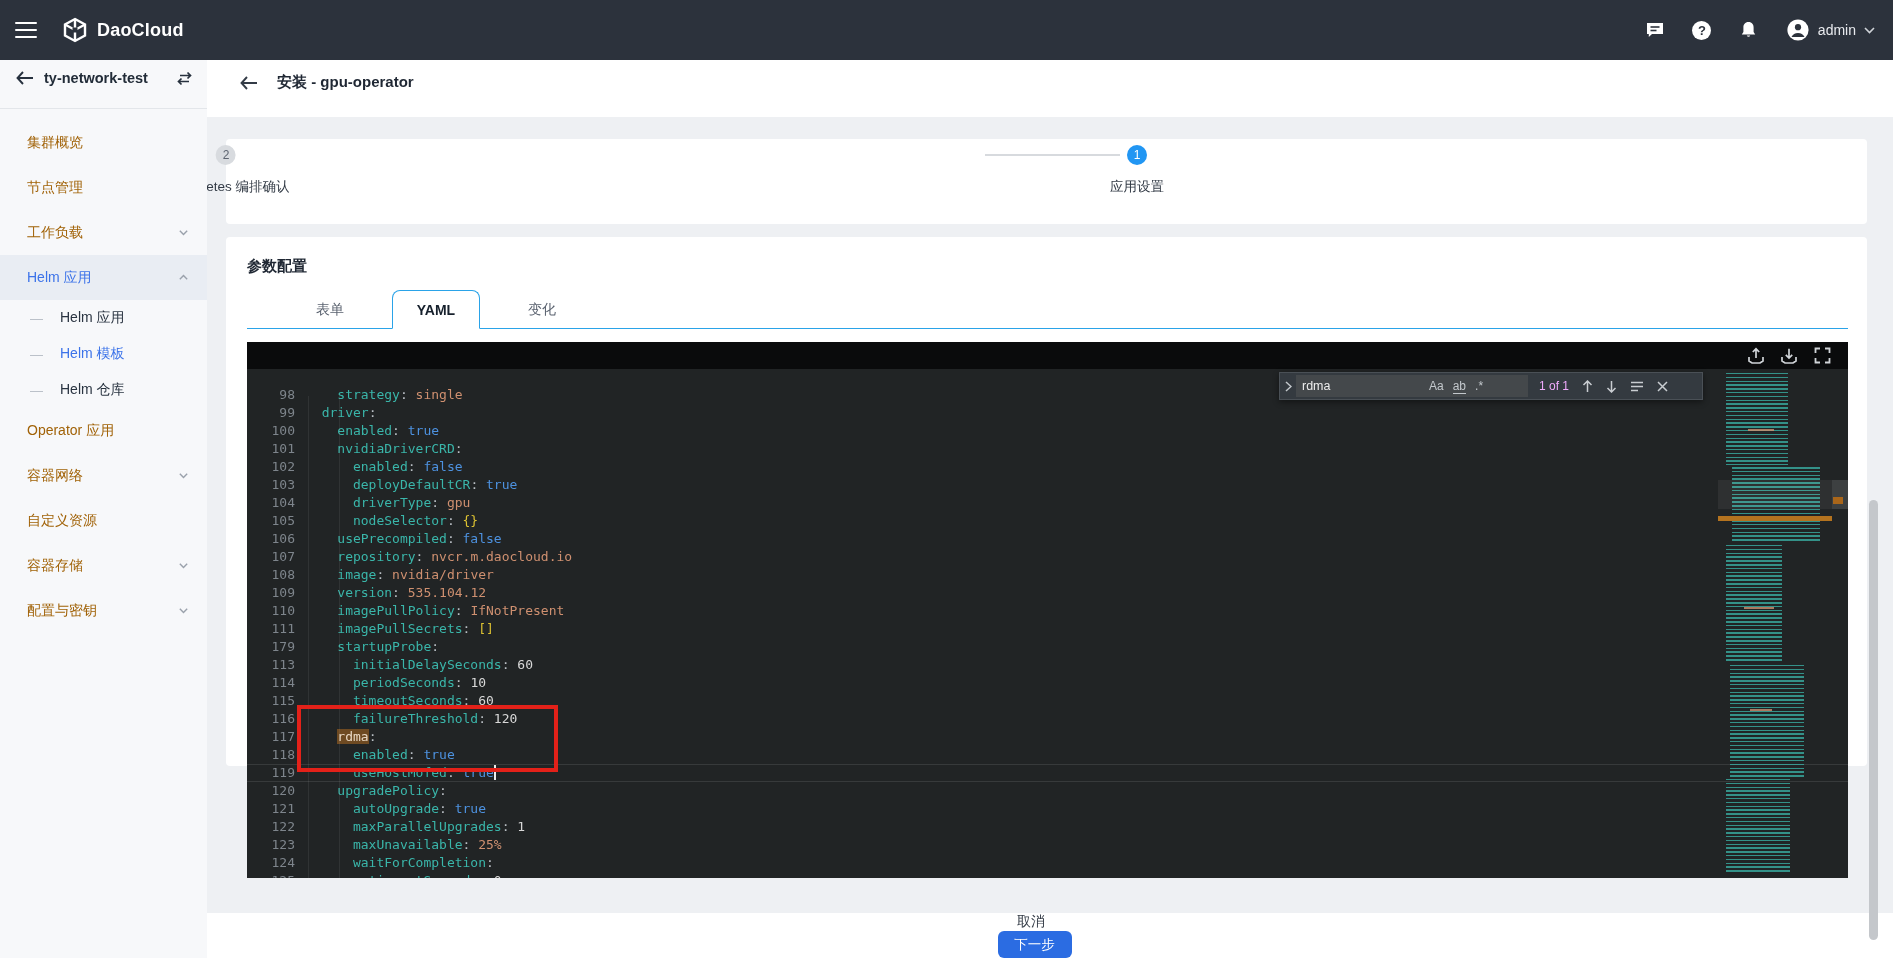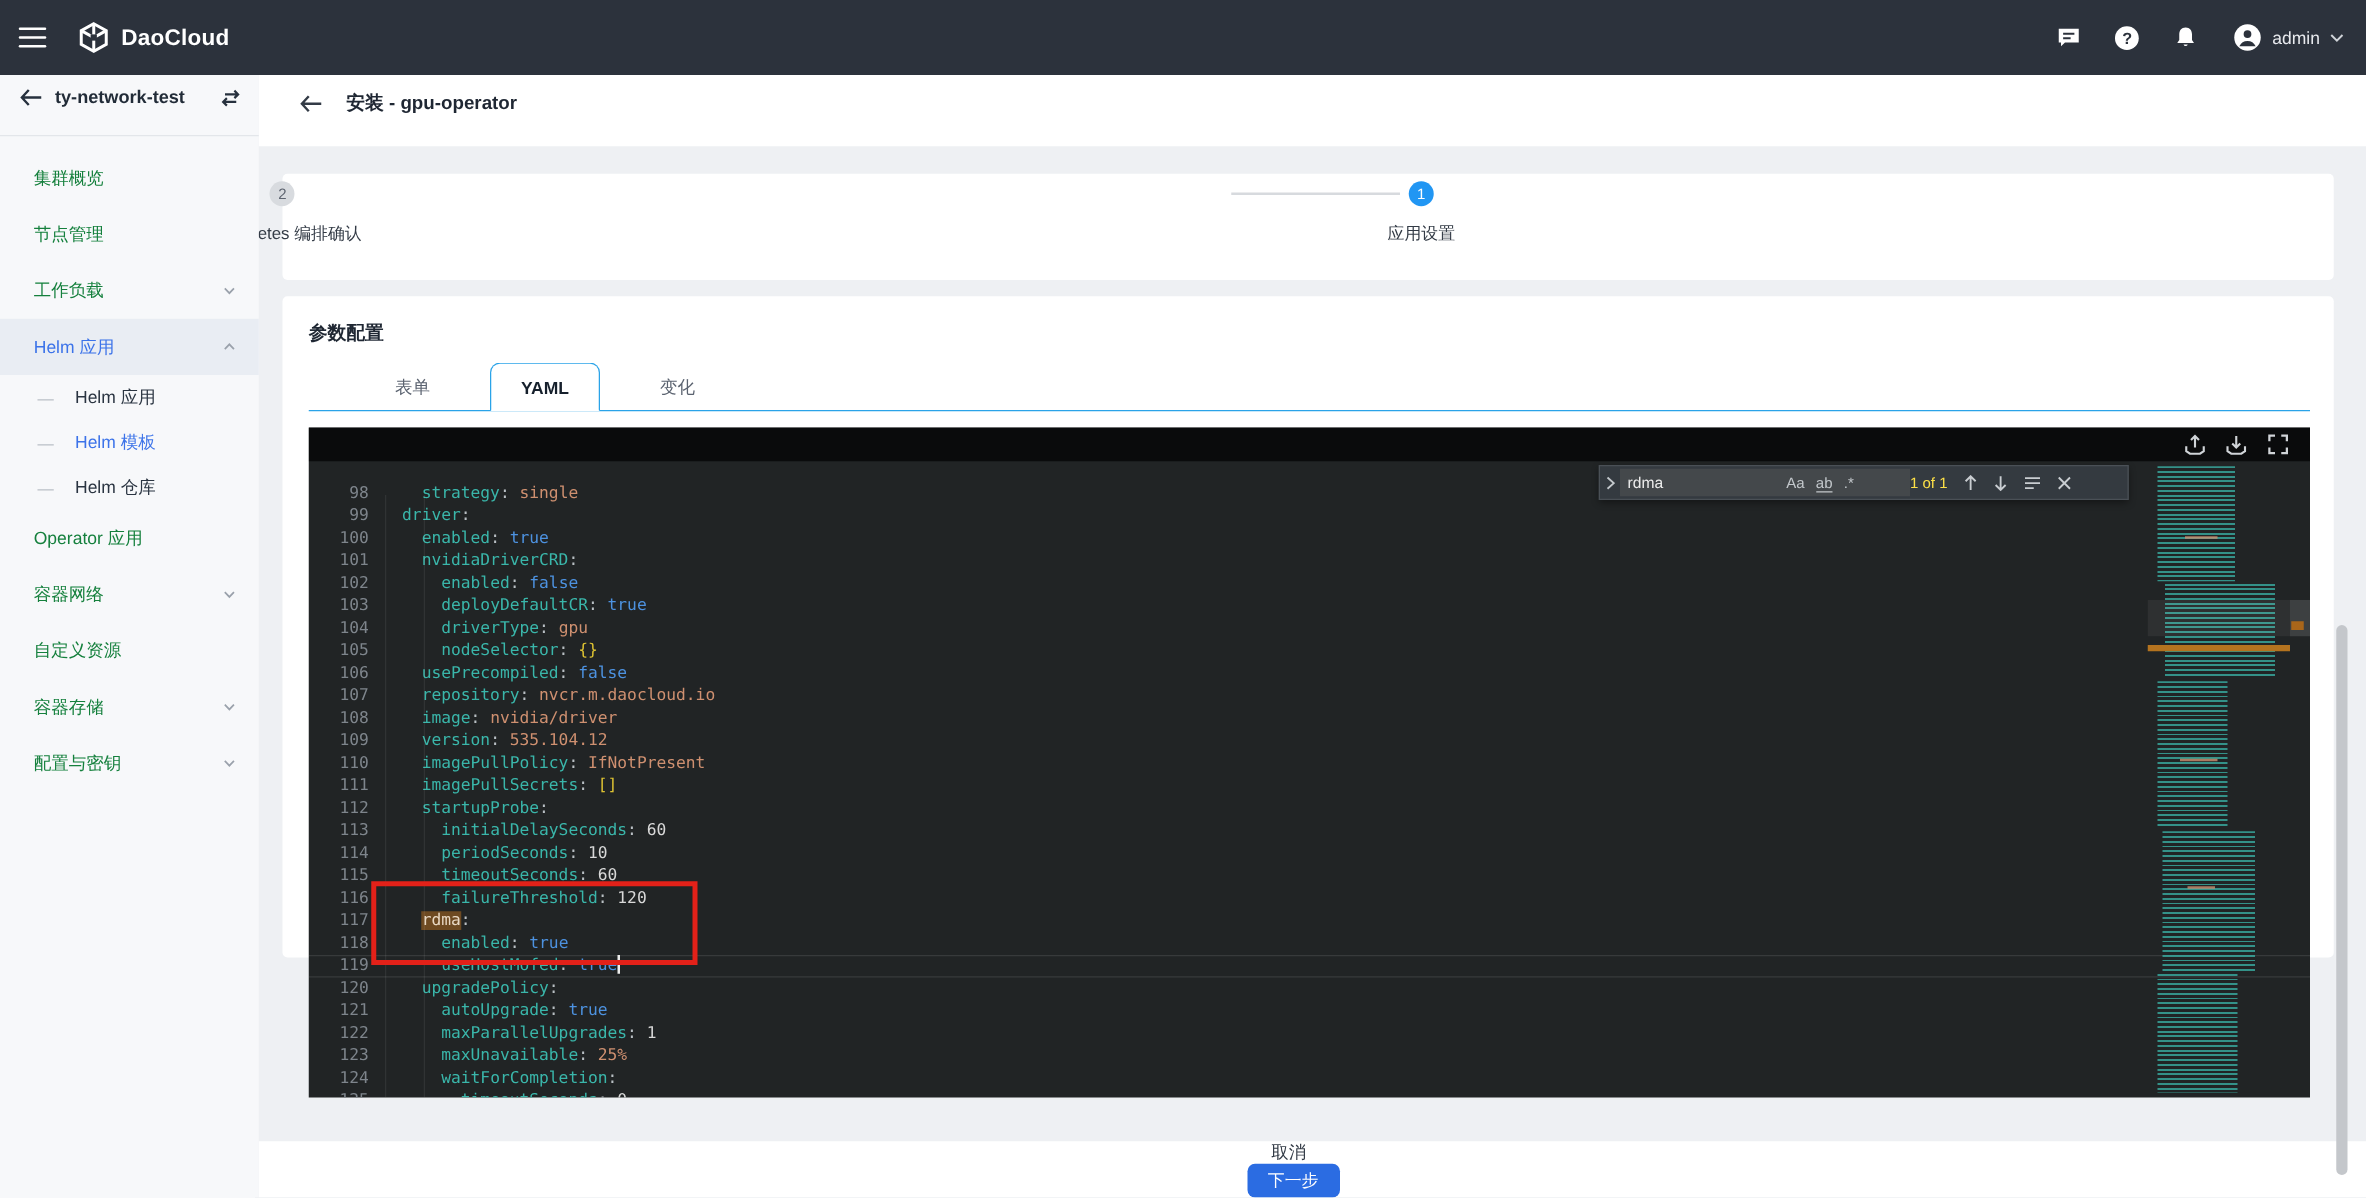--- a/index.html
+++ b/index.html
@@ -17,21 +17,21 @@
   .help-circle { width:19px; height:19px; border-radius:50%; background:#fff; color:#2c323c; font-weight:bold; font-size:13px; display:flex; align-items:center; justify-content:center; }
   .user-box { display:flex; align-items:center; gap:8px; cursor:pointer; }
   .user-name { color:#e8eaee; font-size:14px; }
 
   
   .sidebar { position:absolute; top:48px; left:0; width:207px; bottom:0; background:#f7f8fa; z-index:20; }
   .side-head { height:60px; display:flex; align-items:center; padding:0 14px 0 16px; }
   .side-cluster { font-size:14.5px; font-weight:bold; color:#222c38; margin-left:10px; flex:1; white-space:nowrap; }
   .side-divider { height:1px; background:#e3e6ea; margin:0; }
   .side-list { padding-top:11px; }
-  .side-item { height:45px; display:flex; align-items:center; padding:0 18px 0 27px; font-size:14px; color:#15803d; cursor:pointer; position:relative; }
+  .side-item { height:45px; display:flex; align-items:center; padding:0 18px 0 27px; font-size:14px; color:#a16207; cursor:pointer; position:relative; }
   .side-item .lbl { flex:1; }
   .side-item.active { background:#e9edf3; color:#3c73e9; }
   .side-sub { height:36px; display:flex; align-items:center; padding-left:30px; font-size:14px; color:#2a3441; cursor:pointer; }
   .side-sub .dash { color:#b4bac2; margin-right:17px; font-size:13px; }
   .side-sub.active { color:#3c73e9; }
   .chev { width:11px; height:11px; }
 
   
   .main { position:absolute; top:48px; left:207px; right:0; bottom:0; }
   .main-header { height:69px; background:#fff; display:flex; align-items:center; padding-left:33px; }
@@ -77,21 +77,21 @@
   .tk-mat { color:#e8d8c4; background:#6e4a22; }
   .cursor { display:inline-block; width:2px; height:15px; background:#ececec; vertical-align:-3px; }
 
   
   .find { position:absolute; top:30px; right:145px; width:424px; height:28px; background:#343a40; border:1px solid #4a5056; box-shadow:0 2px 6px rgba(0,0,0,.45); display:flex; align-items:center; z-index:8; color:#cfd3d7; font-size:12px; }
   .find-toggle { width:16px; height:100%; display:flex; align-items:center; justify-content:center; cursor:pointer; }
   .find-input-wrap { background:#44484b; height:22px; flex:0 0 232px; display:flex; align-items:center; padding:0 6px; }
   .find-input { background:transparent; border:none; outline:none; color:#ececec; font-size:12.5px; width:118px; font-family:"Liberation Sans",sans-serif; }
   .find-opt { margin-left:9px; cursor:pointer; color:#c3c8cc; font-size:12px; }
   .find-opt.underl { border-bottom:1px solid #c3c8cc; }
-  .find-count { margin-left:0; white-space:nowrap; color:#fde047; }
+  .find-count { margin-left:11px; white-space:nowrap; color:#f0abfc; }
   .find-btn { margin-left:13px; cursor:pointer; display:flex; align-items:center; }
   .find-btn:first-of-type { margin-left:auto; }
 
   
   .minimap { position:absolute; top:27px; bottom:0; right:16px; width:114px; overflow:hidden; z-index:2; }
   .mm-block { position:absolute; background-image:repeating-linear-gradient(180deg, rgba(58,182,170,.75) 0 1.5px, transparent 1.5px 3.8px); }
   .mm-orange { position:absolute; background:rgba(207,144,112,.8); height:2px; }
   .mm-matchbar { position:absolute; left:0; right:0; top:147px; height:5px; background:#b4731f; }
   .mm-viewport { position:absolute; left:0; right:0; top:111px; height:29px; background:rgba(255,255,255,.06); }
   .ruler { position:absolute; top:27px; bottom:0; right:0; width:16px; z-index:3; }
@@ -314,21 +314,21 @@
               <div class="code-row"><span class="gut">102</span><span class="ln-text"><span>      </span><span class="tk-key">enabled</span><span class="tk-pun">: </span><span class="tk-boo">false</span></span></div>
               <div class="code-row"><span class="gut">103</span><span class="ln-text"><span>      </span><span class="tk-key">deployDefaultCR</span><span class="tk-pun">: </span><span class="tk-boo">true</span></span></div>
               <div class="code-row"><span class="gut">104</span><span class="ln-text"><span>      </span><span class="tk-key">driverType</span><span class="tk-pun">: </span><span class="tk-str">gpu</span></span></div>
               <div class="code-row"><span class="gut">105</span><span class="ln-text"><span>      </span><span class="tk-key">nodeSelector</span><span class="tk-pun">: </span><span class="tk-brc">{}</span></span></div>
               <div class="code-row"><span class="gut">106</span><span class="ln-text"><span>    </span><span class="tk-key">usePrecompiled</span><span class="tk-pun">: </span><span class="tk-boo">false</span></span></div>
               <div class="code-row"><span class="gut">107</span><span class="ln-text"><span>    </span><span class="tk-key">repository</span><span class="tk-pun">: </span><span class="tk-str">nvcr.m.daocloud.io</span></span></div>
               <div class="code-row"><span class="gut">108</span><span class="ln-text"><span>    </span><span class="tk-key">image</span><span class="tk-pun">: </span><span class="tk-str">nvidia/driver</span></span></div>
               <div class="code-row"><span class="gut">109</span><span class="ln-text"><span>    </span><span class="tk-key">version</span><span class="tk-pun">: </span><span class="tk-str">535.104.12</span></span></div>
               <div class="code-row"><span class="gut">110</span><span class="ln-text"><span>    </span><span class="tk-key">imagePullPolicy</span><span class="tk-pun">: </span><span class="tk-str">IfNotPresent</span></span></div>
               <div class="code-row"><span class="gut">111</span><span class="ln-text"><span>    </span><span class="tk-key">imagePullSecrets</span><span class="tk-pun">: </span><span class="tk-brc">[]</span></span></div>
-              <div class="code-row"><span class="gut">112</span><span class="ln-text"><span>    </span><span class="tk-key">startupProbe</span><span class="tk-pun">:</span></span></div>
+              <div class="code-row"><span class="gut">179</span><span class="ln-text"><span>    </span><span class="tk-key">startupProbe</span><span class="tk-pun">:</span></span></div>
               <div class="code-row"><span class="gut">113</span><span class="ln-text"><span>      </span><span class="tk-key">initialDelaySeconds</span><span class="tk-pun">: </span><span class="tk-num">60</span></span></div>
               <div class="code-row"><span class="gut">114</span><span class="ln-text"><span>      </span><span class="tk-key">periodSeconds</span><span class="tk-pun">: </span><span class="tk-num">10</span></span></div>
               <div class="code-row"><span class="gut">115</span><span class="ln-text"><span>      </span><span class="tk-key">timeoutSeconds</span><span class="tk-pun">: </span><span class="tk-num">60</span></span></div>
               <div class="code-row"><span class="gut">116</span><span class="ln-text"><span>      </span><span class="tk-key">failureThreshold</span><span class="tk-pun">: </span><span class="tk-num">120</span></span></div>
               <div class="code-row"><span class="gut">117</span><span class="ln-text"><span>    </span><span class="tk-mat">rdma</span><span class="tk-pun">:</span></span></div>
               <div class="code-row"><span class="gut">118</span><span class="ln-text"><span>      </span><span class="tk-key">enabled</span><span class="tk-pun">: </span><span class="tk-boo">true</span></span></div>
               <div class="code-row current"><span class="gut">119</span><span class="ln-text"><span>      </span><span class="tk-key">useHostMofed</span><span class="tk-pun">: </span><span class="tk-boo">true</span><span class="cursor"></span></span></div>
               <div class="code-row"><span class="gut">120</span><span class="ln-text"><span>    </span><span class="tk-key">upgradePolicy</span><span class="tk-pun">:</span></span></div>
               <div class="code-row"><span class="gut">121</span><span class="ln-text"><span>      </span><span class="tk-key">autoUpgrade</span><span class="tk-pun">: </span><span class="tk-boo">true</span></span></div>
               <div class="code-row"><span class="gut">122</span><span class="ln-text"><span>      </span><span class="tk-key">maxParallelUpgrades</span><span class="tk-pun">: </span><span class="tk-num">1</span></span></div>

